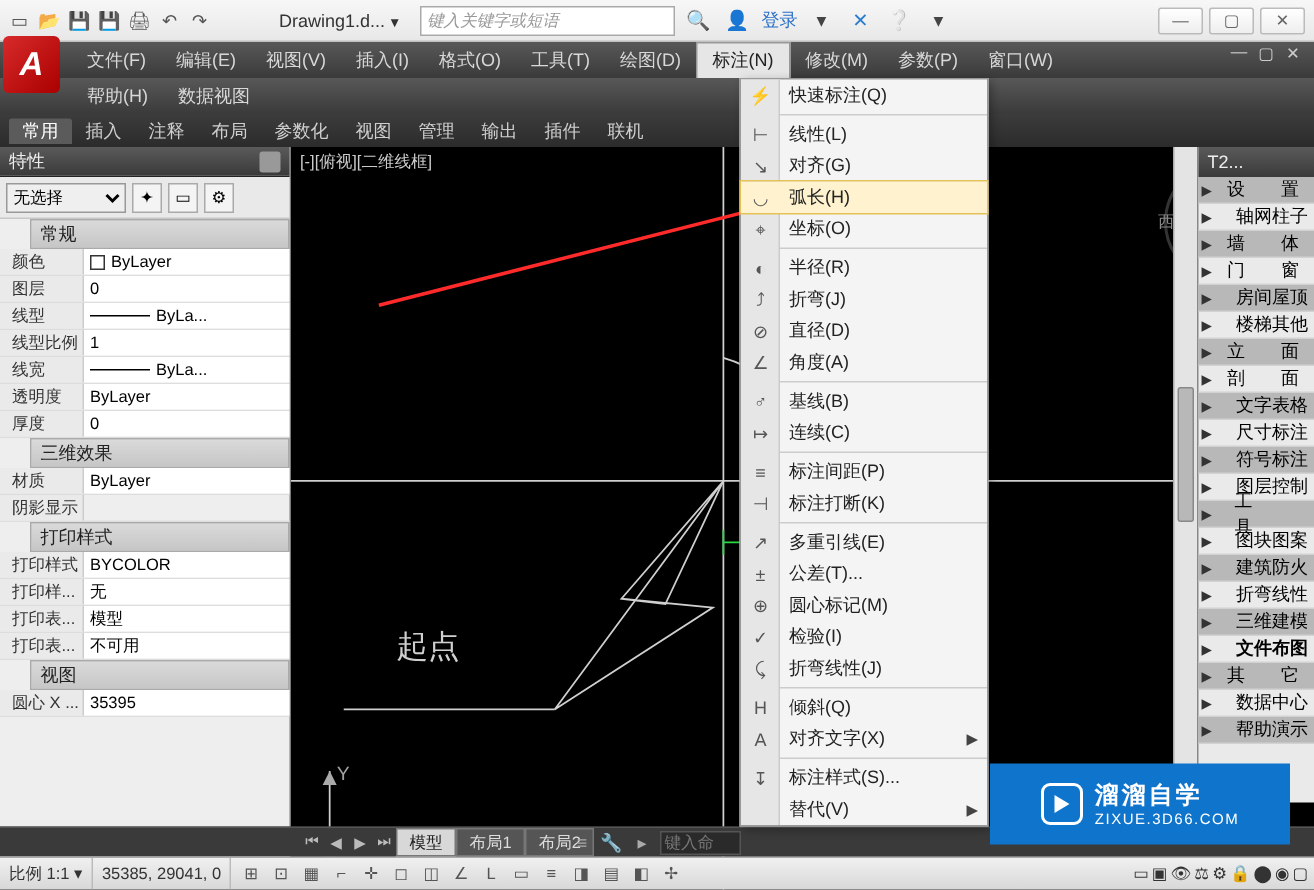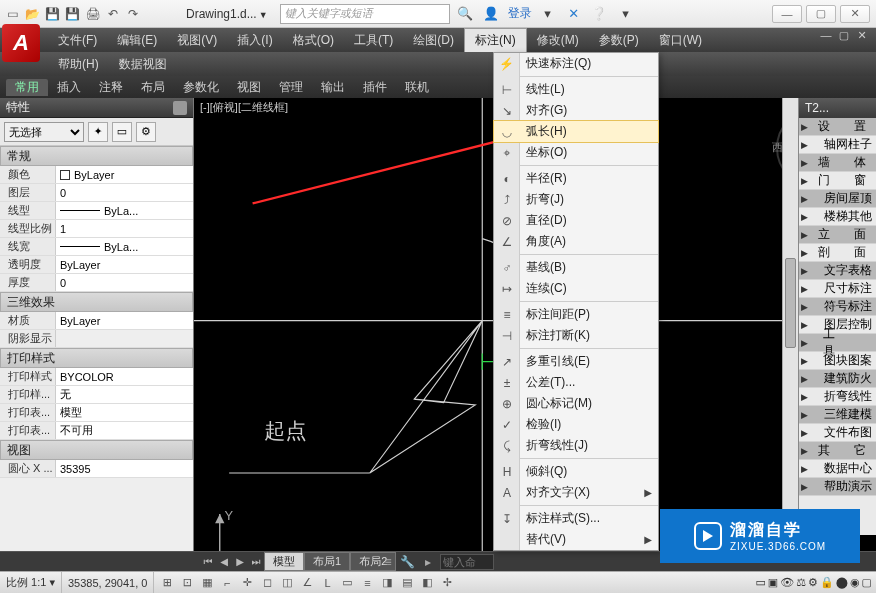--- a/index.html
+++ b/index.html
@@ -25,33 +25,33 @@
 .menubar { height: 24px; background: linear-gradient(#585858,#3a3a3a); display: flex; align-items: flex-start; color: #d8d8d8; font-size: 12px; padding-left: 48px; }
 .menubar2 { padding-left: 48px; }
 .menubar .mi { padding: 0 10px; cursor: pointer; height: 100%; display: flex; align-items: center; }
 .menubar .mi.active { background: #e6e6e6; color: #222; border: 1px solid #999; border-bottom: none; }
 .mdi-ctrl { margin-left: auto; display: flex; gap: 2px; padding-right: 6px; }
 .mdi-ctrl span { width: 16px; height: 14px; display:flex;align-items:center;justify-content:center; color:#ccc; cursor:pointer; font-size:11px;}
 
 
 .ribbonrow { height: 22px; background: linear-gradient(#3c3c3c,#2b2b2b); display: flex; align-items: center; padding-left: 6px; }
 .rtab { color: #cfcfcf; padding: 0 9px; font-size: 12px; cursor: pointer; }
-.rtab.active { background: #5b5b5b; color: #86efac; border-radius: 2px 2px 0 0; }
+.rtab.active { background: #5b5b5b; color: #ffffff; border-radius: 2px 2px 0 0; }
 
 
 .mainarea { position: absolute; top: 98px; left: 0; right: 0; bottom: 22px; display: flex; }
 
 
 .propspanel { width: 194px; background: #eee; border-right: 1px solid #7a7a7a; display: flex; flex-direction: column; }
 .panelhead { height: 20px; background: linear-gradient(#5a5a5a,#3a3a3a); color:#eee; font-size:12px; display:flex; align-items:center; padding:0 6px; border-bottom:1px solid #222;}
 .panelhead .promo { margin-left:auto; width:14px; height:14px; background:#999; border-radius:2px; }
 .selrow { height: 28px; display:flex; align-items:center; padding:2px 4px; gap:4px; background:#e9e9e9; border-bottom:1px solid #c8c8c8;}
 .selrow select { flex:0 0 80px; height:20px; font-size:11px; border:1px solid #999;}
 .pico { width:20px; height:20px; display:flex;align-items:center;justify-content:center; border:1px solid #aaa; background:#f4f4f4; font-size:11px; cursor:pointer;}
-.cat { height:20px; background: linear-gradient(#dadada,#c6c6c6); border:1px solid #aaa; display:flex; align-items:center; padding:0 6px; font-size:12px; color:#222; }
+.cat { height:20px; background: linear-gradient(#dadada,#c6c6c6); border:1px solid #aaa; display:flex; align-items:center; padding:0 6px; font-size:12px; color:#222;margin-left:20px; }
 .prow { height:18px; display:flex; border-bottom:1px solid #ddd; }
 .prow .pl { width:56px; padding-left:8px; font-size:11px; color:#333; display:flex; align-items:center; background:#eaeaea; border-right:1px solid #ccc;}
 .prow .pv { flex:1; padding-left:4px; font-size:11px; display:flex; align-items:center; background:#fff; }
 .prow .pv .sq { width:10px; height:10px; border:1px solid #333; margin-right:4px; background:#fff;}
 .prow .pv .ln { width:40px; border-top:1px solid #000; margin-right:4px;}
 .viewrow .pv input { border:none; width:60px; font-size:11px; }
 
 
 .canvaswrap { flex:1; position:relative; background:#000; }
 .viewport-label { position:absolute; left:6px; top:2px; color:#ccc; font-size:11px; }
@@ -393,21 +393,21 @@
       <div class="titem">
         <span class="tri">▶</span>
         <span style="letter-spacing: 0px;">折弯线性</span>
       </div>
       <div class="titem dk">
         <span class="tri">▶</span>
         <span style="letter-spacing: 0px;">三维建模</span>
       </div>
       <div class="titem">
         <span class="tri">▶</span>
-        <span style="letter-spacing: 0px;">文件布图</span>
+        <span style="letter-spacing: 0px; font-weight: bold;">文件布图</span>
       </div>
       <div class="titem dk">
         <span class="tri">▶</span>
         <span style="letter-spacing: 6px;">其　它</span>
       </div>
       <div class="titem">
         <span class="tri">▶</span>
         <span style="letter-spacing: 0px;">数据中心</span>
       </div>
       <div class="titem dk">

